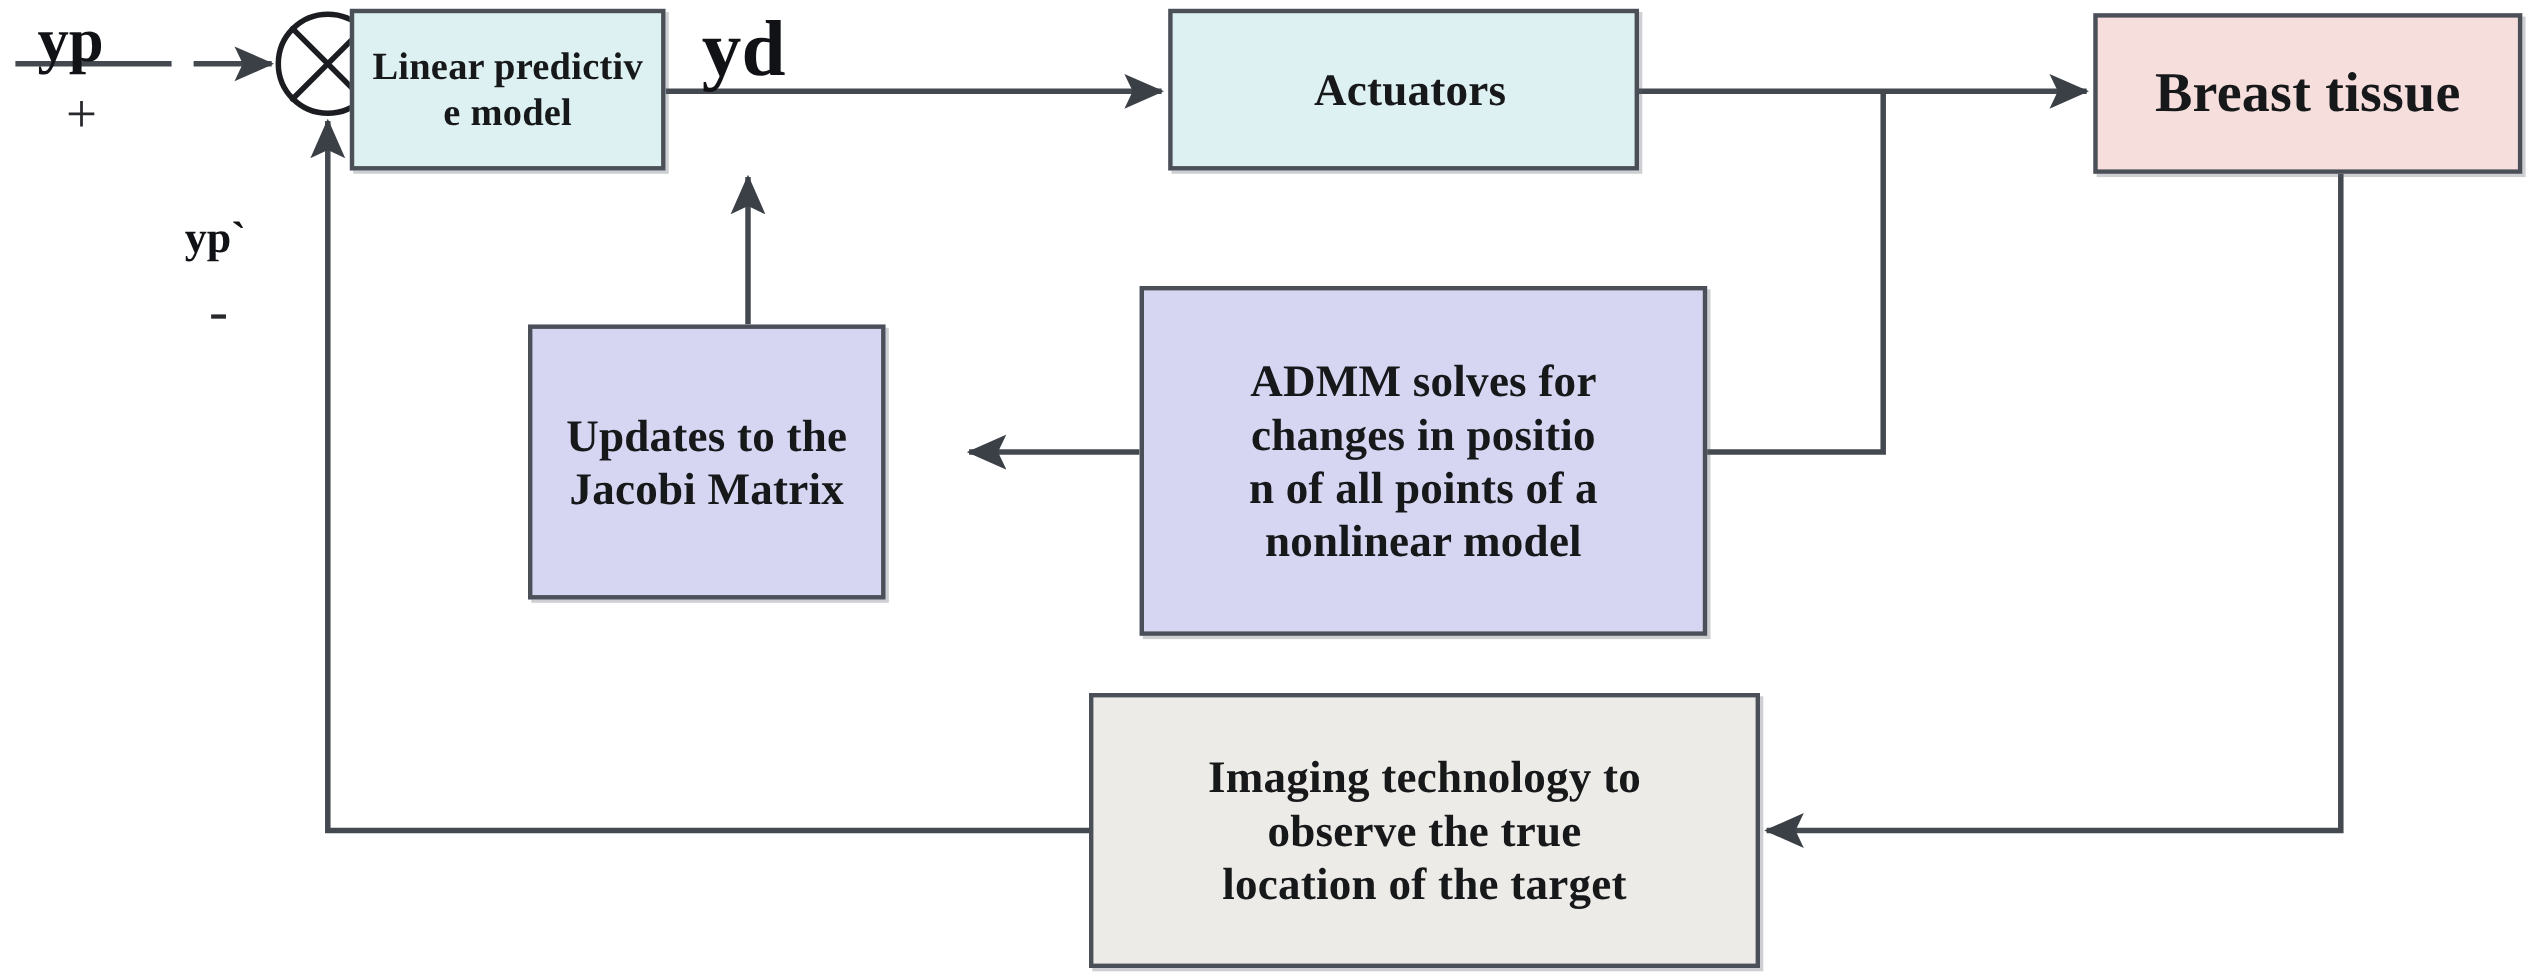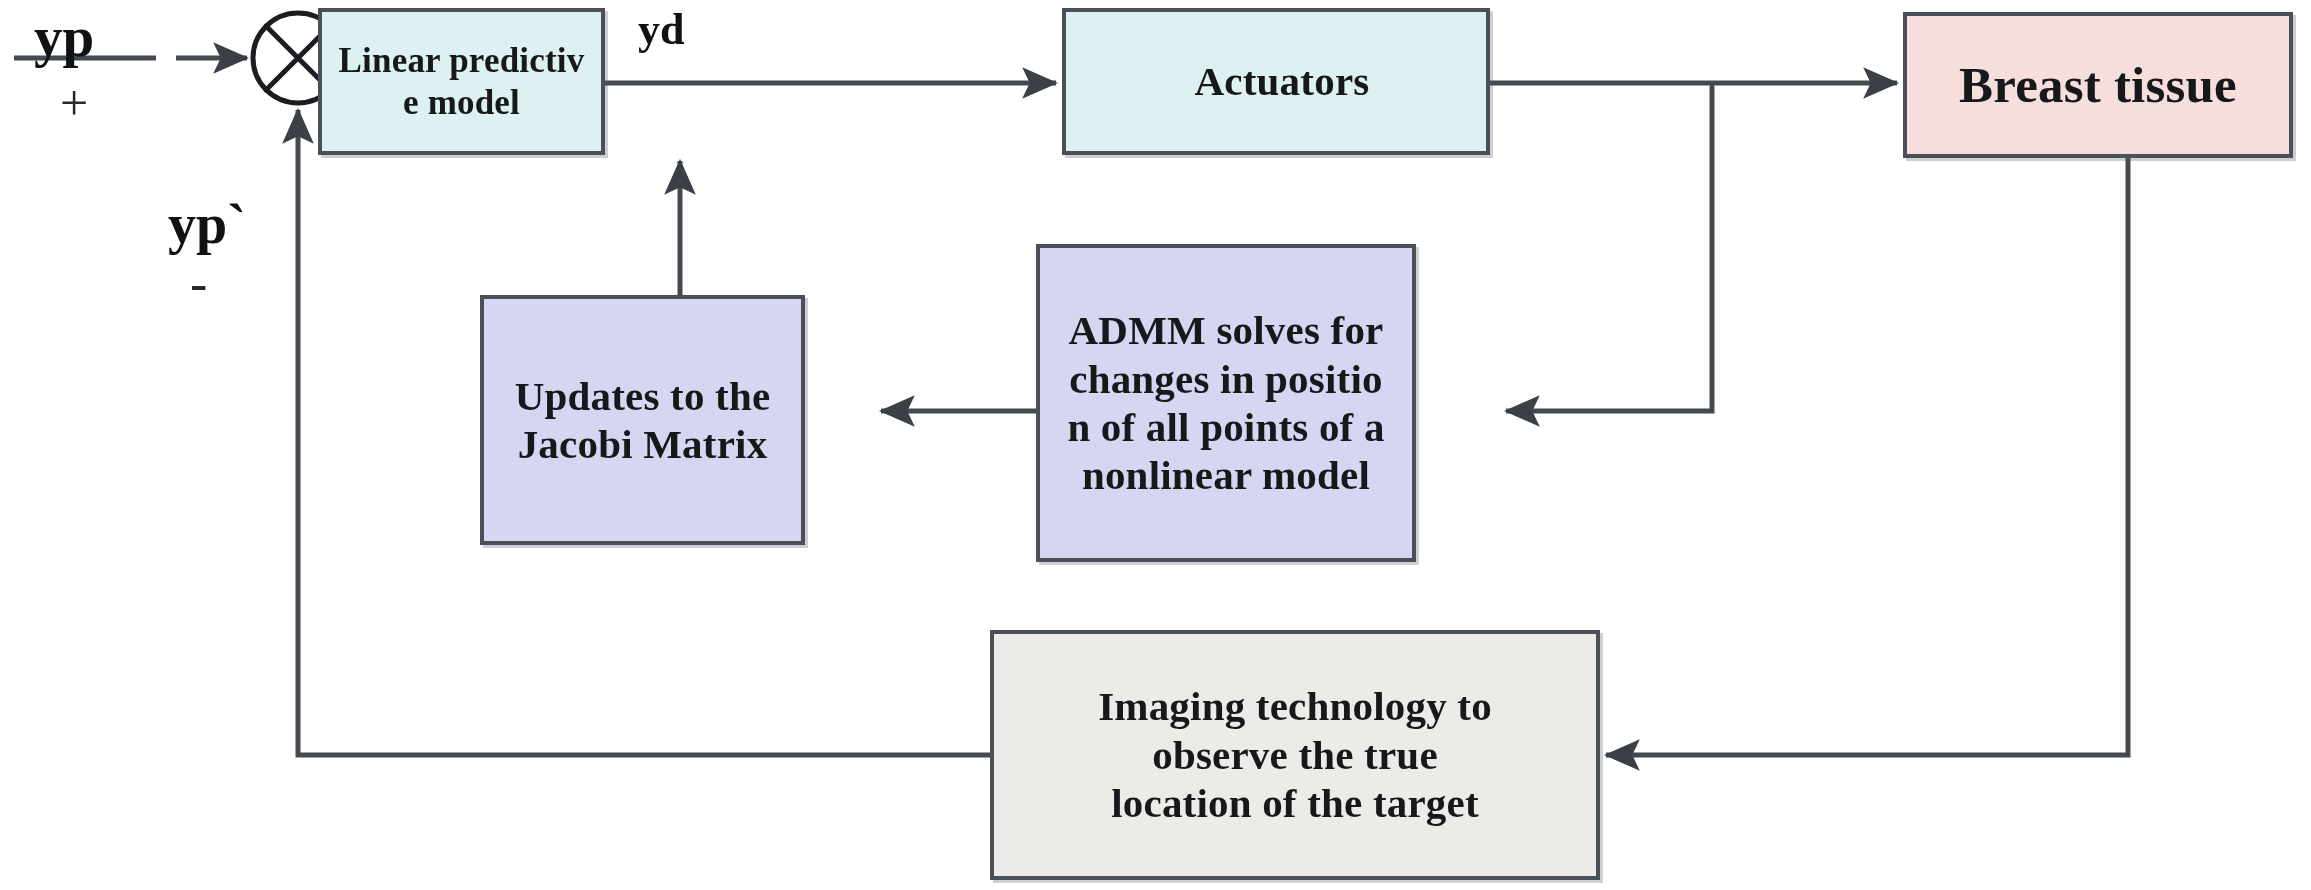--- a/index.html
+++ b/index.html
@@ -100,39 +100,39 @@
 
     <g>
       <circle cx="298" cy="58" r="45" fill="#ffffff" stroke="#1b1d21" stroke-width="5"></circle>
       <path d="M 266 26 L 330 90 M 330 26 L 266 90" stroke="#1b1d21" stroke-width="5" fill="none" stroke-linecap="round"></path>
     </g>
   </svg>
 
   <div class="sig-label" style="left:34px; top:8px; font-size:57px;">yp</div>
   <div class="sign-label" style="left:60px; top:78px; font-size:50px;">+</div>
 
-  <div class="sig-label" style="left:638px; top:8px; font-size:44px;">yd</div>
+  <div class="sig-label" style="left:638px; top:8px; font-size:72px;">yd</div>
 
-  <div class="sig-label" style="left:168px; top:196px; font-size:56px;text-align:center;">yp`</div>
+  <div class="sig-label" style="left:168px; top:196px; font-size:40px;text-align:center;">yp`</div>
   <div class="sign-label" style="left:190px; top:258px; font-size:52px;">-</div>
 
   <div class="block" style="left:318px; top:8px; width:287px; height:147px; background:#ddf0f2; font-size:35px;">
     <span class="block-text">Linear predictiv
 e model</span>
   </div>
 
   <div class="block" style="left:1062px; top:8px; width:428px; height:147px; background:#ddf0f2; font-size:41px;padding-left:12px;">
     <span class="block-text">Actuators</span>
   </div>
 
   <div class="block" style="left:1903px; top:12px; width:390px; height:146px; background:#f6dedd; font-size:51px;">
     <span class="block-text">Breast tissue</span>
   </div>
 
-  <div class="block" style="left:1036px; top:244px; width:380px; height:318px; background:#d6d6f3; font-size:41px;">
+  <div class="block" style="left:1036px; top:260px; width:516px; height:318px; background:#d6d6f3; font-size:41px;">
     <span class="block-text">ADMM solves for
 changes in positio
 n of all points of a
 nonlinear model</span>
   </div>
 
   <div class="block" style="left:480px; top:295px; width:325px; height:250px; background:#d6d6f3; font-size:41px;">
     <span class="block-text">Updates to the
 Jacobi Matrix</span>
   </div>

